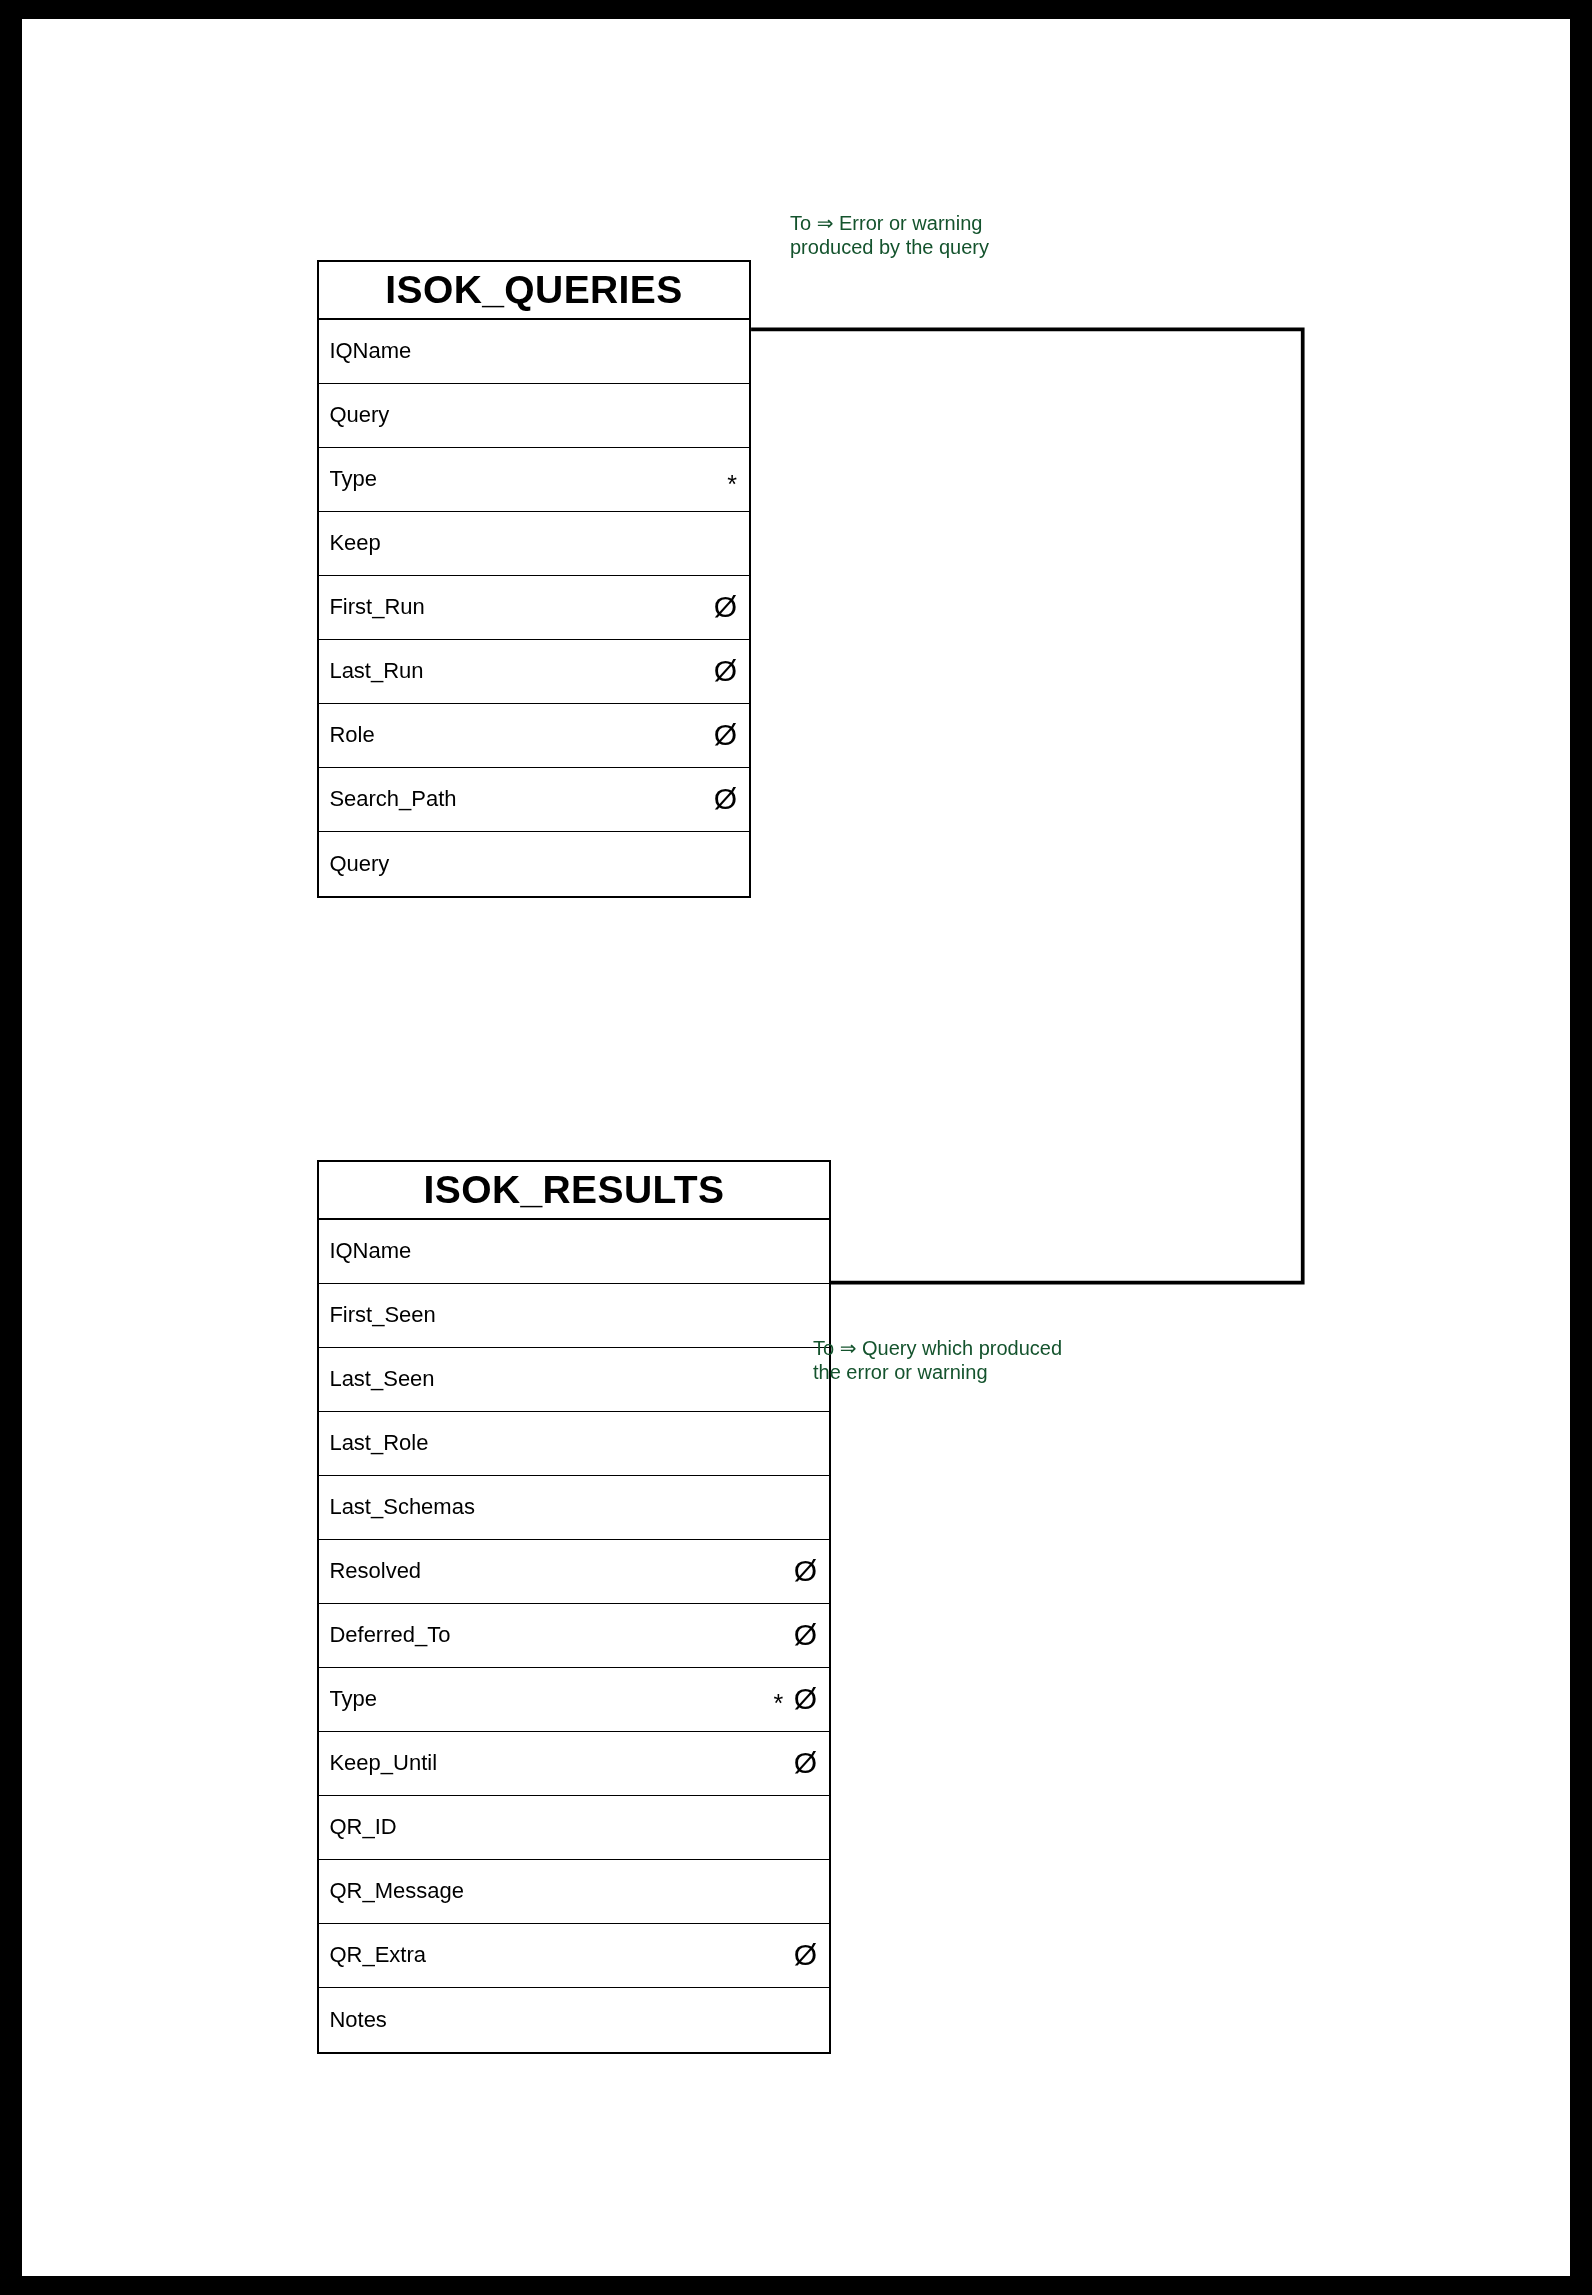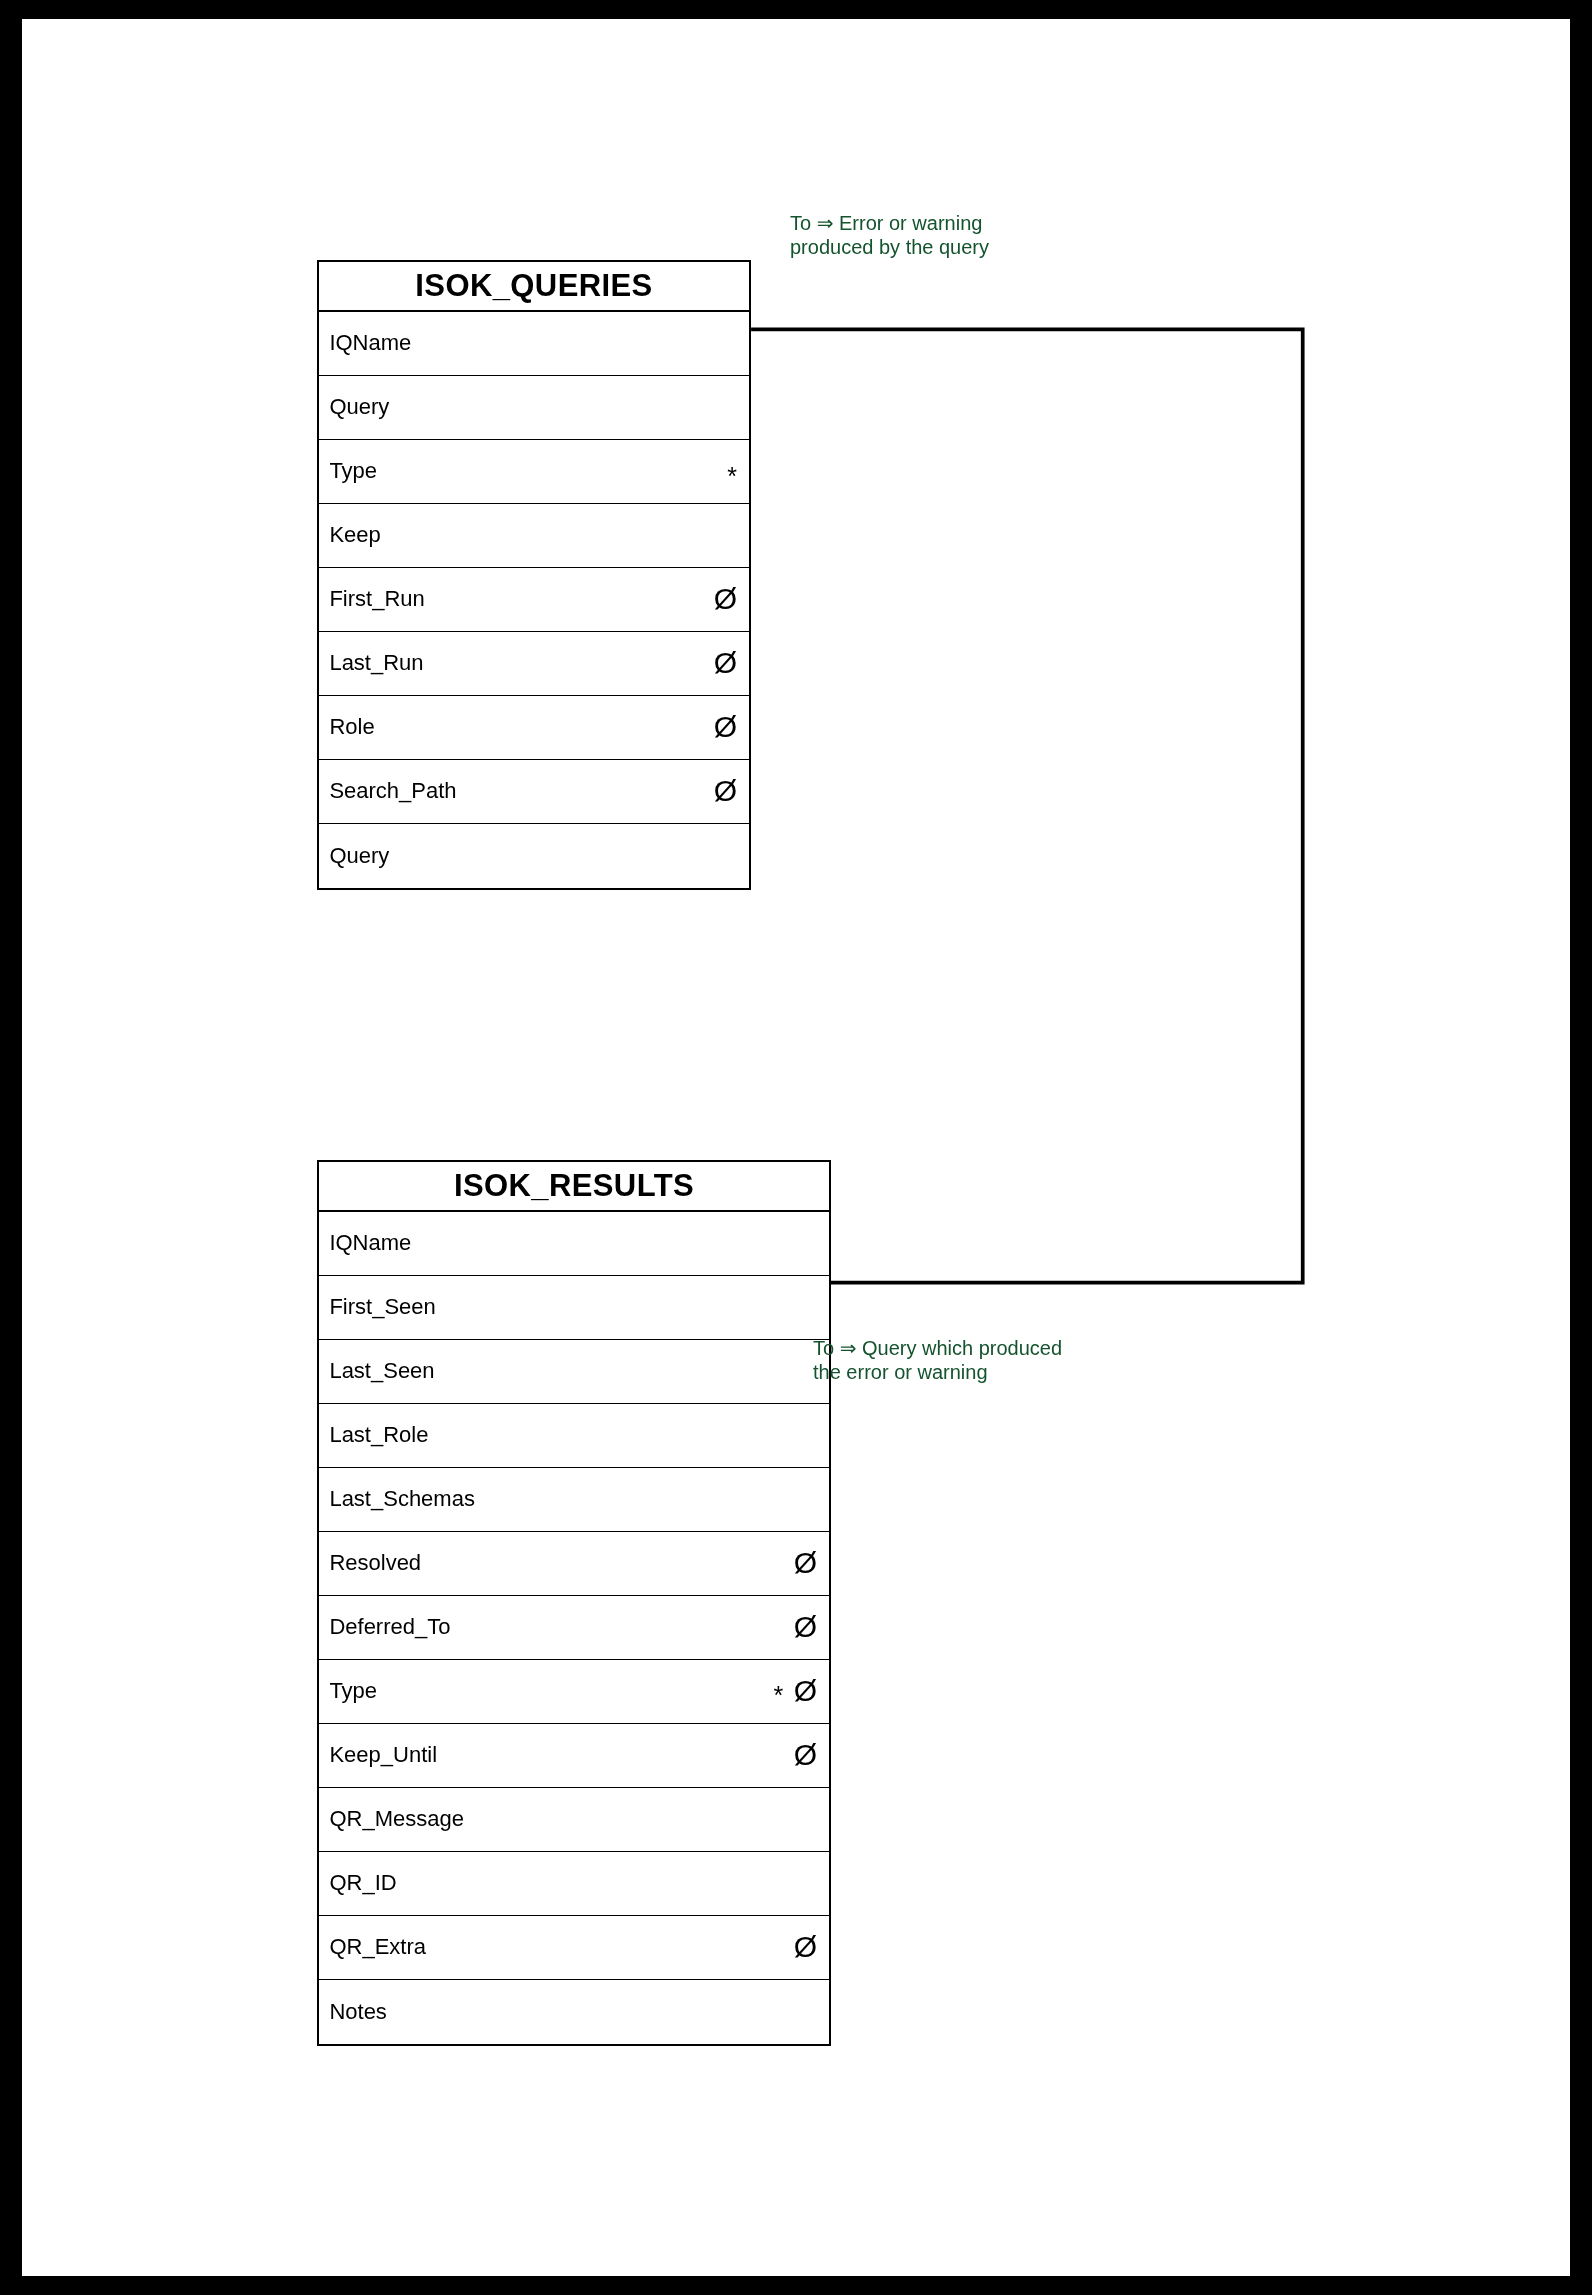--- a/index.html
+++ b/index.html
@@ -25,21 +25,21 @@
   
   .entity {
     position: absolute;
     border: 2.2px solid #000;
     box-sizing: border-box;
     background: #ffffff;
   }
   .entity-title {
     border-bottom: 2.2px solid #000;
     font-weight: bold;
-    font-size: 31px;
+    font-size: 39px;
     line-height: 1;
     padding: 7.4px 10.4px 9px 10.4px;
     text-align: center;
     letter-spacing: 0.4px;
     color: #000;
     white-space: nowrap;
   }
   .attr {
     position: relative;
     border-bottom: 1.5px solid #000;
@@ -229,25 +229,25 @@
         <span class="mark-null">Ø</span>
       </span>
     </div>
     <div class="attr">
       <span class="attr-name">Keep_Until</span>
       <span class="attr-marks">
         <span class="mark-null">Ø</span>
       </span>
     </div>
     <div class="attr">
+      <span class="attr-name">QR_ID</span>
+      <span class="attr-marks"></span>
+    </div>
+    <div class="attr">
       <span class="attr-name">QR_Message</span>
-      <span class="attr-marks"></span>
-    </div>
-    <div class="attr">
-      <span class="attr-name">QR_ID</span>
       <span class="attr-marks"></span>
     </div>
     <div class="attr">
       <span class="attr-name">QR_Extra</span>
       <span class="attr-marks">
         <span class="mark-null">Ø</span>
       </span>
     </div>
     <div class="attr">
       <span class="attr-name">Notes</span>

